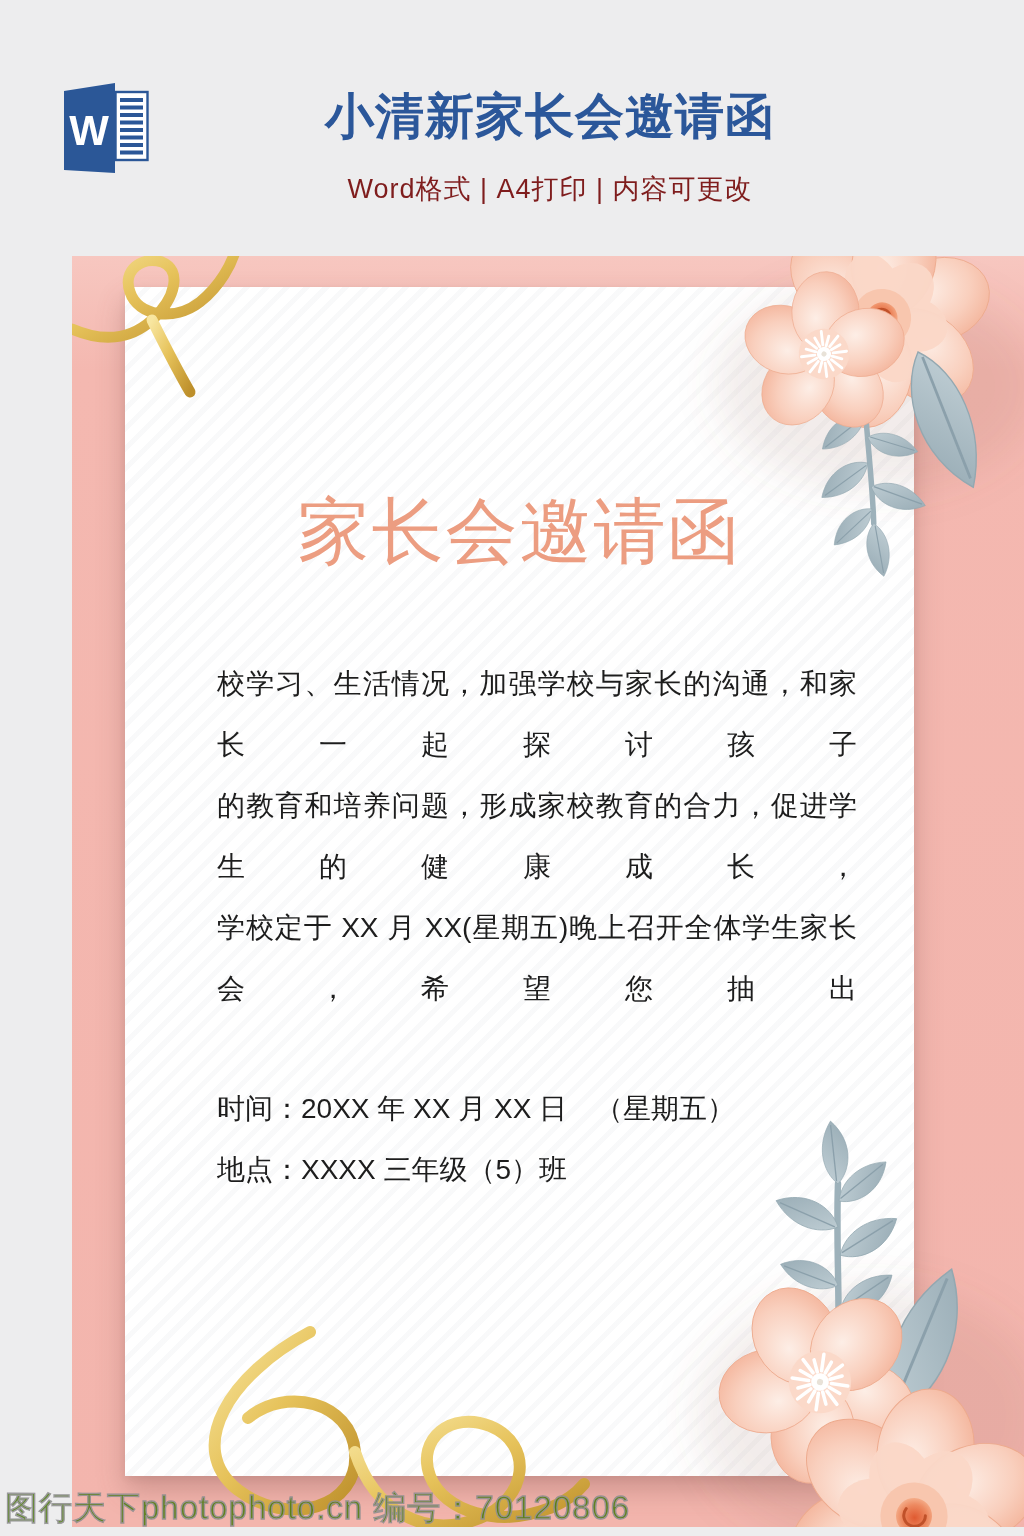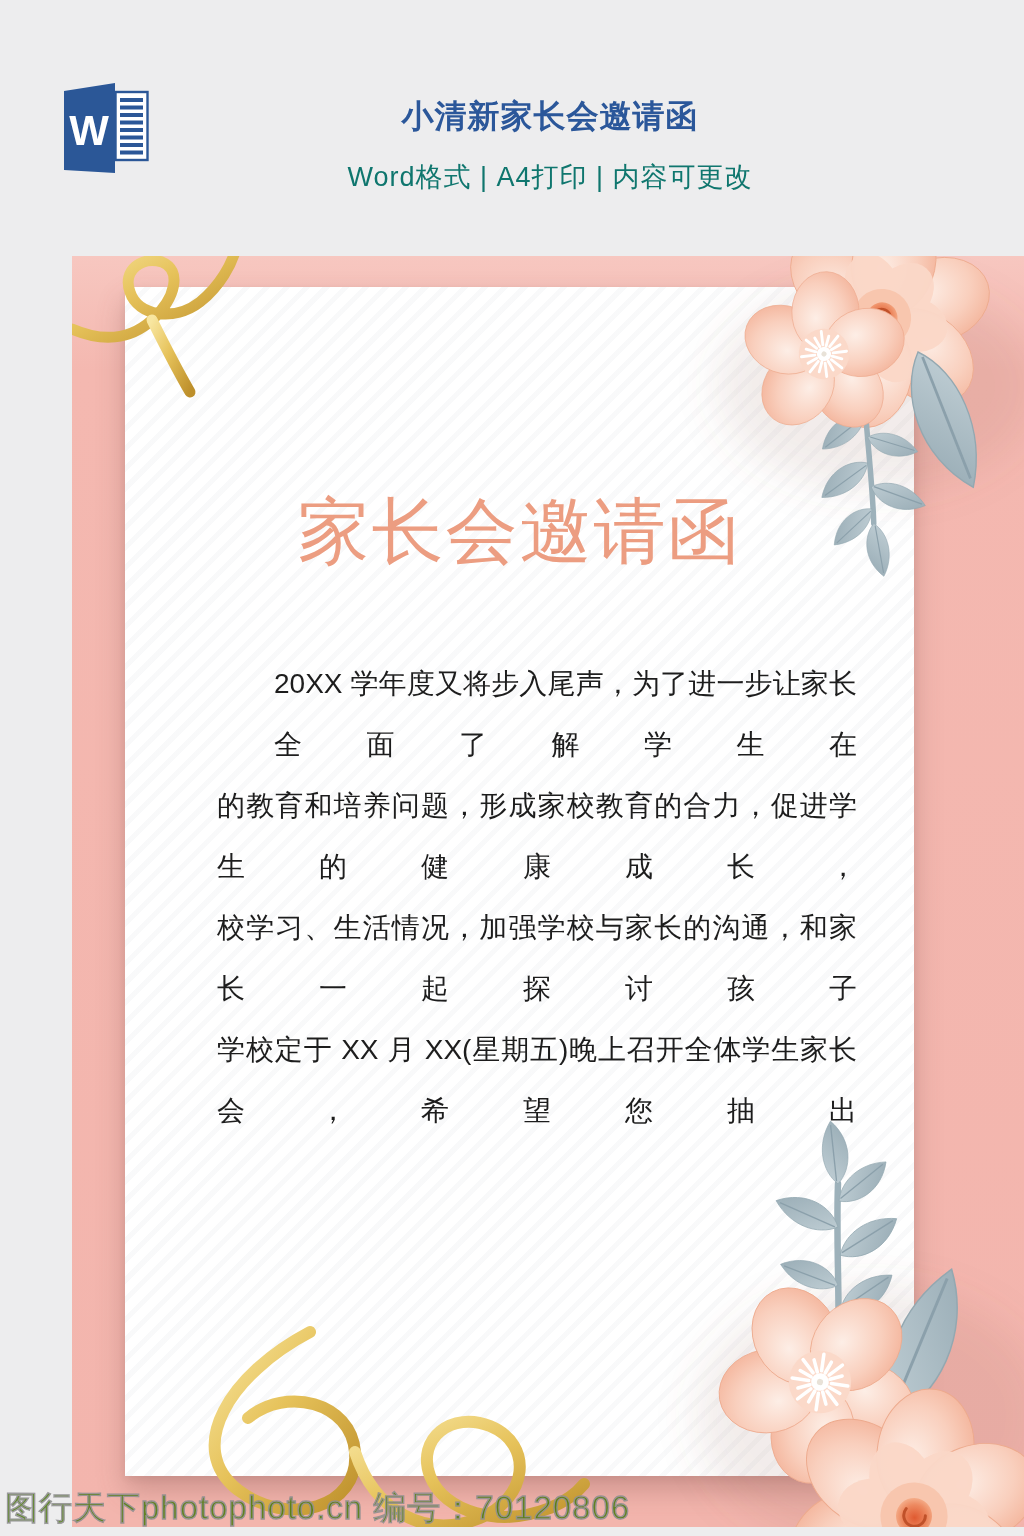--- a/index.html
+++ b/index.html
@@ -5,22 +5,22 @@
   * { margin:0; padding:0; box-sizing:border-box; }
   html,body { background:#ededee; }
   .page {
     position:relative; width:1024px; height:1536px;
     background:#ededee; overflow:hidden;
     font-family:"Liberation Sans","DejaVu Sans",sans-serif;
   }
   
   .word-icon { position:absolute; left:64px; top:83px; width:86px; height:94px; }
   .header-text { position:absolute; left:0; right:0; top:93px; text-align:center; padding-left:76px; }
-  .h-title { font-size:32px; font-weight:700; color:#2b579a; letter-spacing:1px; line-height:46px; }
-  .h-sub   { margin-top:20px; font-size:27px; font-weight:400; color:#0f766e; letter-spacing:1px; }
+  .h-title { font-size:49px; font-weight:700; color:#2b579a; letter-spacing:1px; line-height:46px; }
+  .h-sub   { margin-top:32px; font-size:27px; font-weight:400; color:#7f1d1d; letter-spacing:1px; }
   
   .poster {
     position:absolute; left:72px; top:256px; width:979px; height:1271px;
     background:linear-gradient(180deg,#f7c7c0 0%,#f4b8b0 9%,#f3b5ad 100%);
     overflow:hidden;
   }
   .paper {
     position:absolute; left:53px; top:31px; width:789px; height:1189px;
     background-color:#ffffff;
     background-image:repeating-linear-gradient(135deg, rgba(140,150,165,0.055) 0 5px, rgba(255,255,255,0) 5px 14px);
@@ -77,26 +77,29 @@
       <div class="h-sub">Word格式 | A4打印 | 内容可更改</div>
     </div>
   </div>
 
   <div class="poster">
 
     <div class="paper">
       <div class="paper-title">家长会邀请函</div>
 
       <div class="letter">
-        <div class="jline indent">20XX 学年度又将步入尾声，为了进一步让家长全面了解学生在</div>
+        <div class="jline">校学习、生活情况，加强学校与家长的沟通，和家长一起探讨孩子</div>
         <div class="jline">的教育和培养问题，形成家校教育的合力，促进学生的健康成长，</div>
-        <div class="jline">校学习、生活情况，加强学校与家长的沟通，和家长一起探讨孩子</div>
         <div class="jline">学校定于 XX 月 XX(星期五)晚上召开全体学生家长会，希望您抽出</div>
       </div>
 
+      <div class="meta">
+        <div>时间：20XX 年 XX 月 XX 日　（星期五）</div>
+        <div>地点：XXXX 三年级（5）班</div>
+      </div>
     </div>
 
     <svg class="deco" viewBox="0 0 896 1271">
       <defs>
         <linearGradient id="gGold" x1="0" y1="0" x2="1" y2="1">
           <stop offset="0" stop-color="#f8e6a0"></stop>
           <stop offset="0.45" stop-color="#e6c25a"></stop>
           <stop offset="1" stop-color="#bd8f2b"></stop>
         </linearGradient>
         <radialGradient id="gPetal" cx="42%" cy="36%" r="78%">

